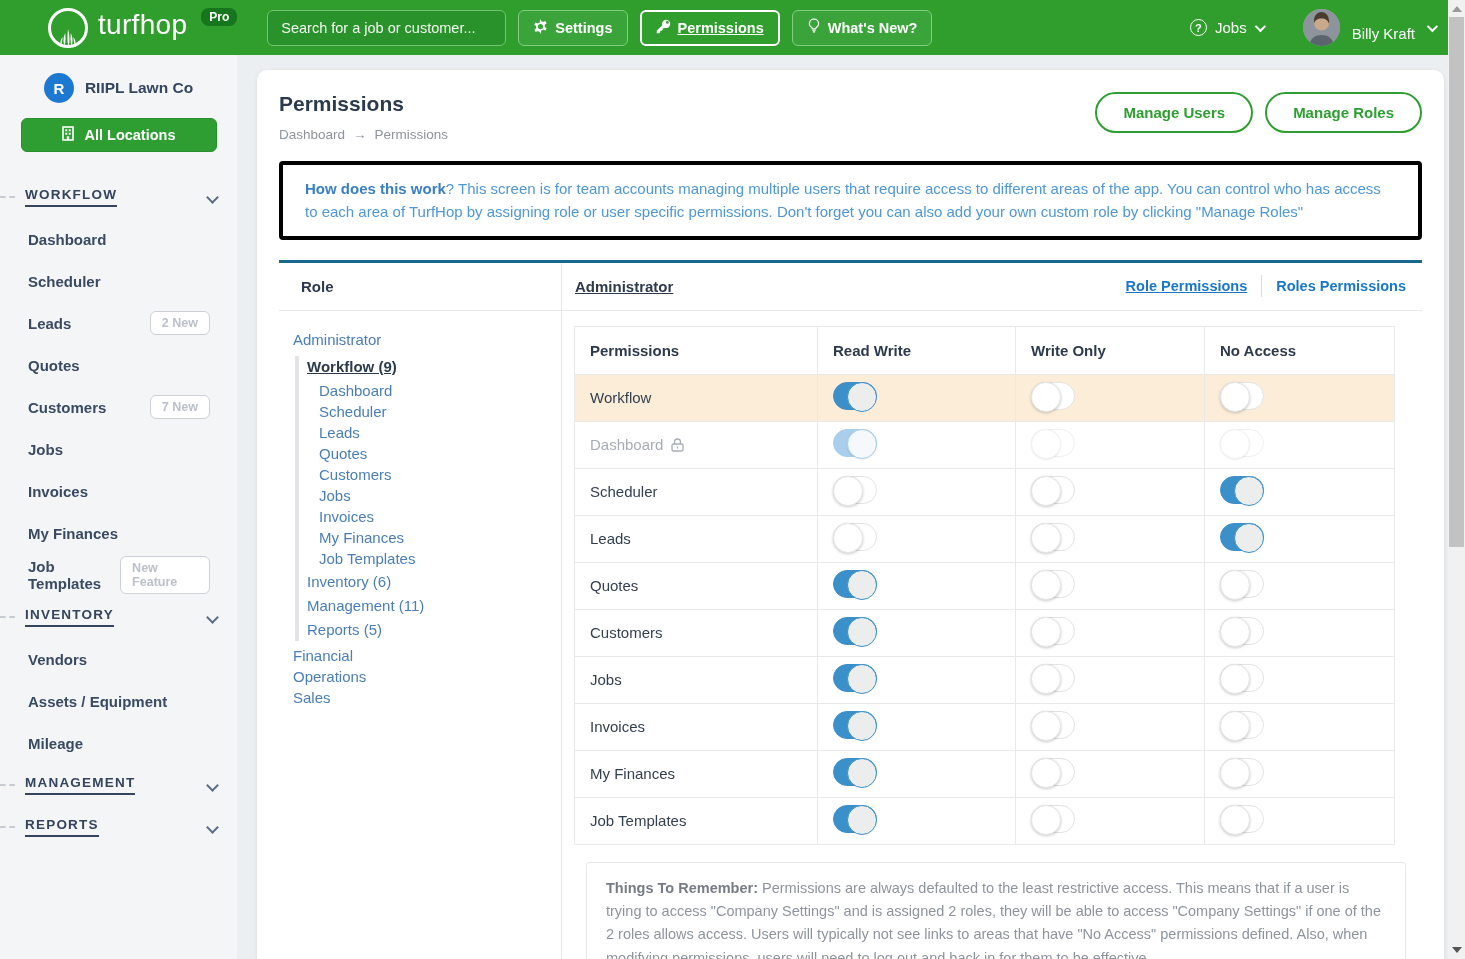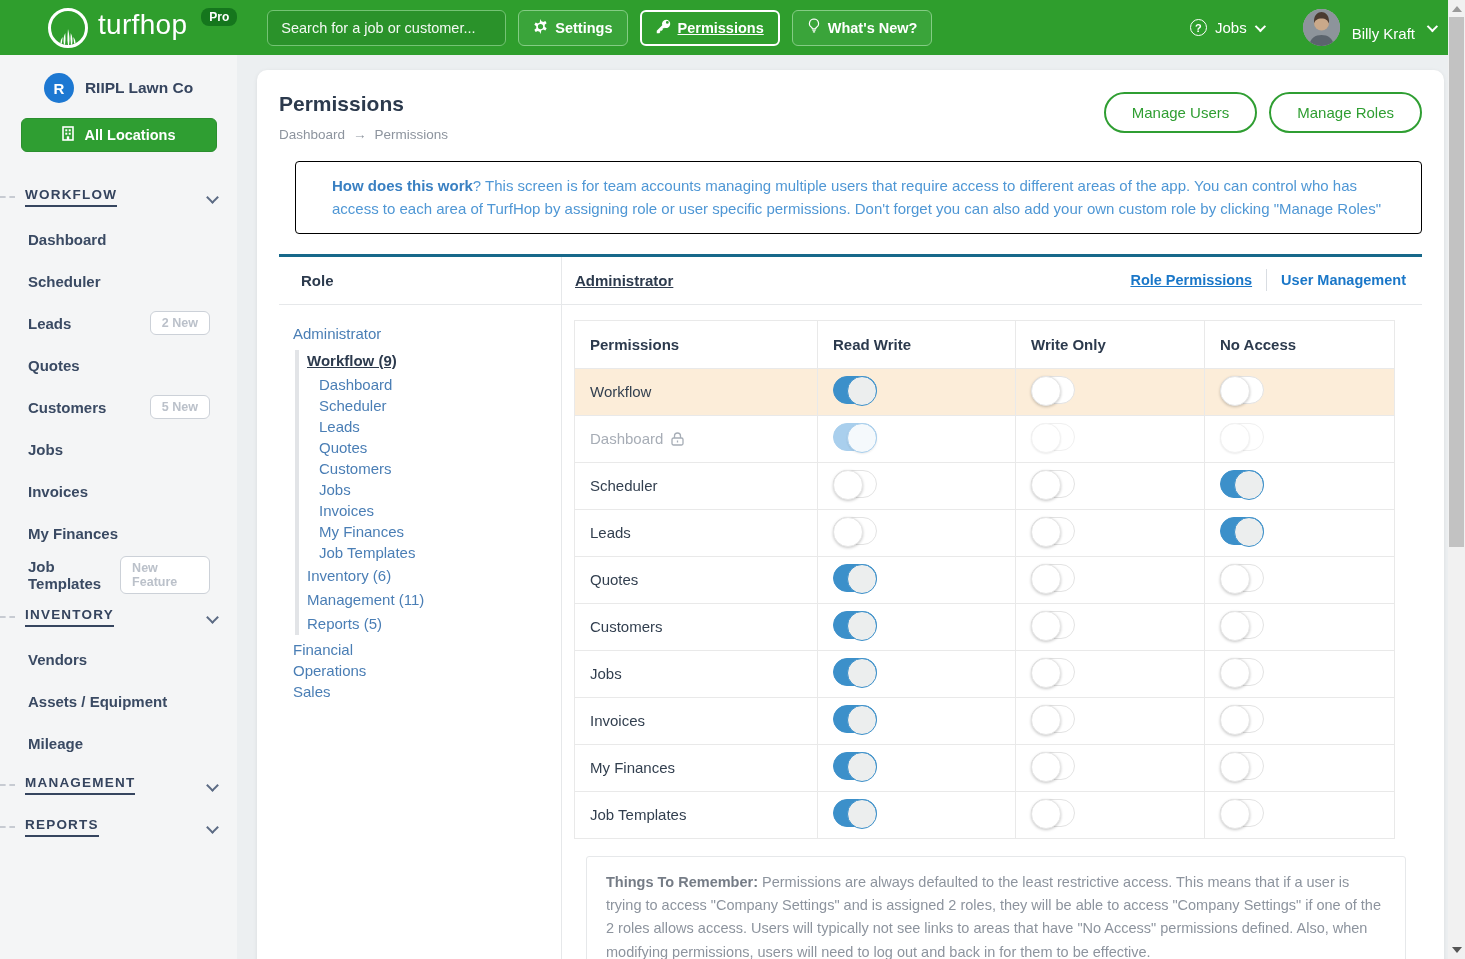--- a/index.html
+++ b/index.html
@@ -41,23 +41,23 @@
   .nav-item { height:42px; display:flex; align-items:center; padding-left:28px; color:#3a4a63; font-size:15px; font-weight:600; cursor:pointer; }
   .side-badge { margin-left:auto; margin-right:27px; border:1px solid #ccd1d8; color:#bbc1ca; background:#fff; font-size:12.5px; font-weight:600; padding:4px 11px; border-radius:6px; }
 
   
   .card { background:#fff; border-radius:10px; box-shadow:0 1px 4px rgba(0,0,0,.08); padding:22px 22px 0 22px; height:1400px; }
   .card-head { display:flex; align-items:flex-start; }
   .page-title { color:#2c3a4d; font-size:21px; font-weight:bold; }
   .crumbs { margin-top:11px; color:#8d949e; font-size:13.5px; display:flex; gap:8px; align-items:center; }
   .crumb { color:#8d949e; cursor:pointer; }
   .head-actions { margin-left:auto; display:flex; gap:12px; }
-  .pill-btn { height:41px; border:2px solid #2f9e32; border-radius:21px; background:#fff; color:#2f9e32; font-weight:normal; font-size:15px; padding:0 26px; cursor:pointer; }
-
-  .info-box { margin-top:19px; border:1px solid #000000; border-radius:4px; padding:12px 36px; font-size:15px; line-height:1.55; color:#4f97d5;margin-left:16px; }
+  .pill-btn { height:41px; border:2px solid #2f9e32; border-radius:21px; background:#fff; color:#2f9e32; font-weight:bold; font-size:15px; padding:0 26px; cursor:pointer; }
+
+  .info-box { margin-top:19px; border:4px solid #000000; border-radius:4px; padding:12px 22px; font-size:15px; line-height:1.55; color:#4f97d5; }
   .info-box b { color:#3a80c2; }
 
   
   .panel { margin-top:20px; border-top:3px solid #17688a; display:flex; }
   .panel-left { flex:0 0 283px; border-right:1px solid #e6e8ea; }
   .pl-head { height:48px; display:flex; align-items:center; padding-left:22px; border-bottom:1px solid #e6e8ea; color:#2c3a4d; font-weight:bold; font-size:15px; }
   .tree { padding:17px 0 0 14px; font-size:15px; }
   .tree-root { color:#4a7eb5; line-height:24px; display:block; cursor:pointer; }
   .tree-grp-wrap { border-left:4px solid #e2e4e7; margin:4px 0 4px 2px; padding-left:8px; }
   .tree-grp { display:block; color:#4a7eb5; line-height:22px; margin:2px 0; cursor:pointer; }
@@ -210,21 +210,21 @@
           </div>
         <div class="nav-item">
             <span>Leads</span>
             <span class="side-badge">2 New</span>
           </div>
         <div class="nav-item">
             <span>Quotes</span>
           </div>
         <div class="nav-item">
             <span>Customers</span>
-            <span class="side-badge">5 New</span>
+            <span class="side-badge">7 New</span>
           </div>
         <div class="nav-item">
             <span>Jobs</span>
           </div>
         <div class="nav-item">
             <span>Invoices</span>
           </div>
         <div class="nav-item">
             <span>My Finances</span>
           </div>
@@ -306,21 +306,21 @@
               <span class="tree-root2">Sales</span>
             </div>
           </div>
 
           <div class="panel-right">
             <div class="pr-head">
               <span class="role-name">Administrator</span>
               <div class="tabs">
                 <span class="tab active">Role Permissions</span>
                 <span class="tab-sep"></span>
-                <span class="tab">User Management</span>
+                <span class="tab">Roles Permissions</span>
               </div>
             </div>
 
             <div class="table-wrap">
               <table class="perm">
                 <colgroup>
                     <col class="c0">
                     <col class="c1">
                     <col class="c2">
                     <col class="c3">

